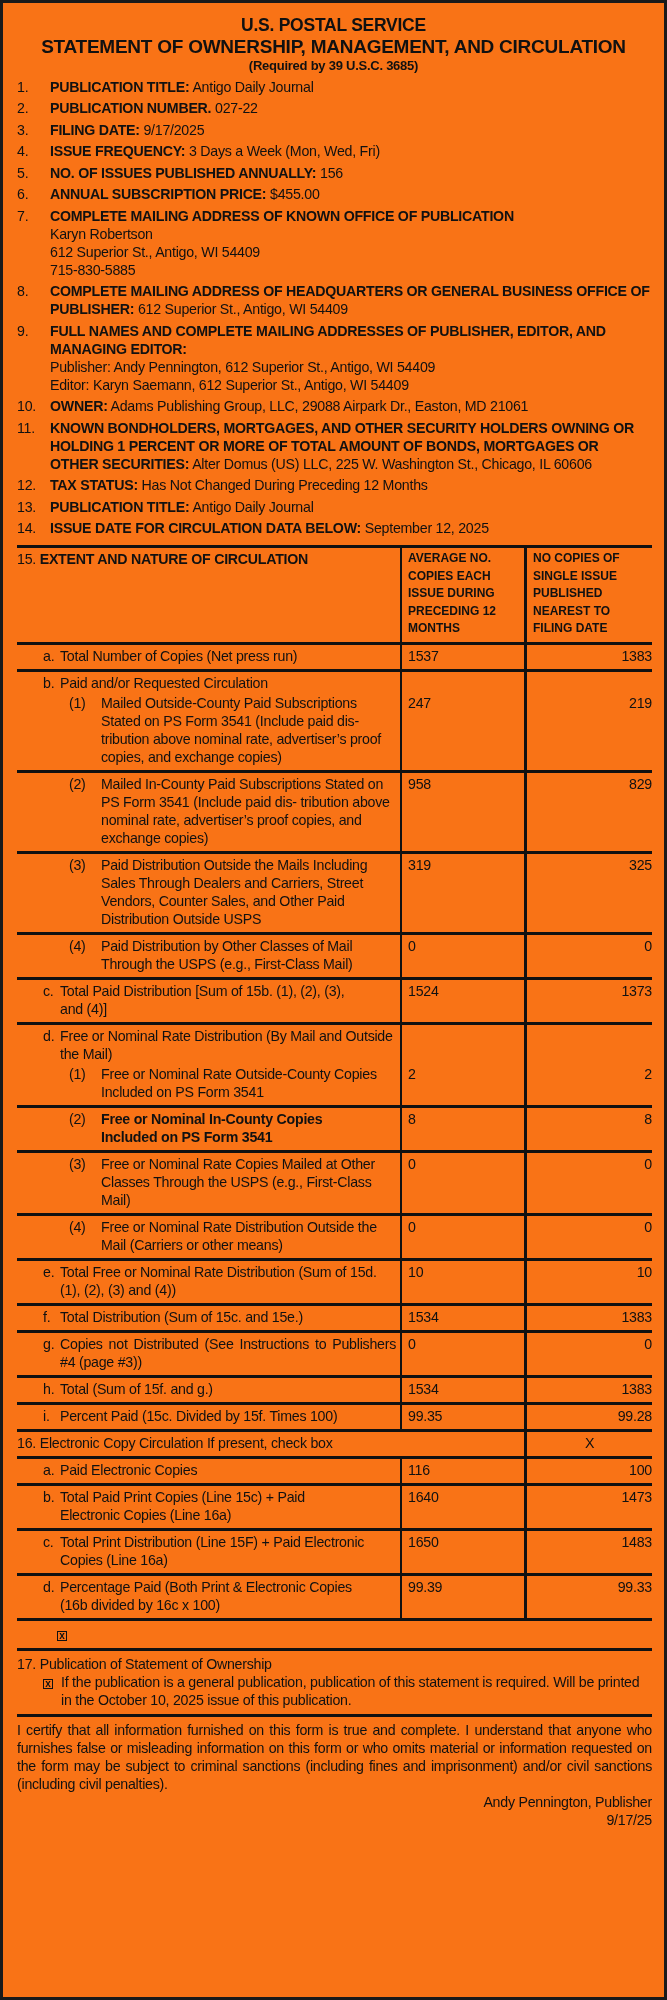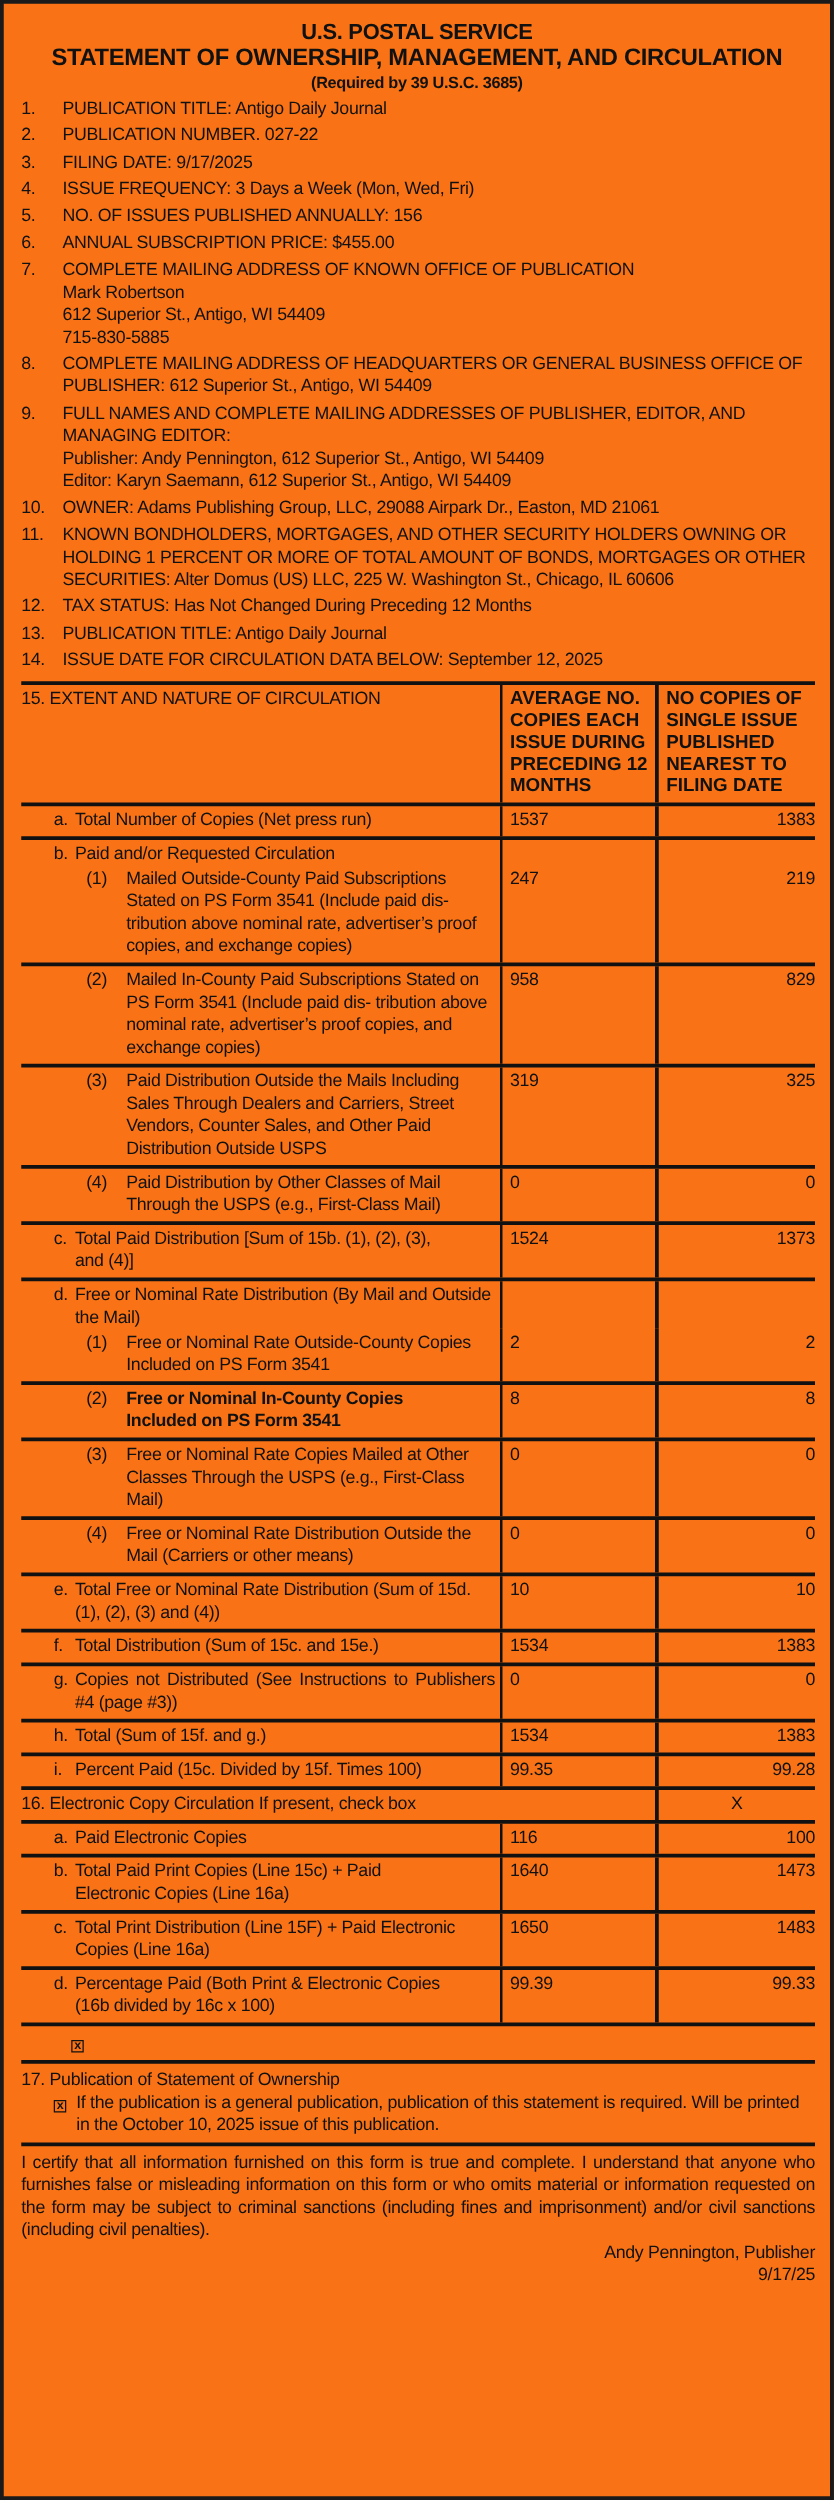--- a/index.html
+++ b/index.html
@@ -10,28 +10,28 @@
     background: #f97316; padding: 12px 14px 0 14px;
     font-size: 14.2px; line-height: 18px; letter-spacing: -0.25px;
   }
   .hdr { text-align: center; font-weight: bold; }
   .hdr .t1 { font-size: 17.5px; line-height: 21px; }
   .hdr .t2 { font-size: 19px; line-height: 21px; }
   .hdr .t3 { font-size: 13px; line-height: 17px; }
   .item { display: flex; margin-top: 3.5px; }
   .item .num { width: 33px; flex: 0 0 33px; }
   .item .body { flex: 1; }
-  .b { font-weight: normal; }
+  .b { font-weight: bold; }
 
   .table { margin-top: 8px; border-top: 3px solid #111; width: 635px; }
   .row { display: flex; border-bottom: 3px solid #111; }
   .c1 { width: 385px; flex: 0 0 385px; padding: 2px 4px 4px 0; border-right: 2px solid #111; }
   .c2 { width: 125px; flex: 0 0 125px; padding: 2px 5px 4px 6px; border-right: 3px solid #111; text-align: left; }
   .c3 { width: 125px; flex: 0 0 125px; padding: 2px 0 4px 6px; text-align: right; }
-  .th { text-align: left; font-weight: bold; font-size: 15px; line-height: 17.5px; letter-spacing: 0; }
+  .th { text-align: left; font-weight: bold; font-size: 12px; line-height: 17.5px; letter-spacing: 0; }
   .sub2 { display: flex; padding-left: 52px; }
   .sub2 .k { flex: 0 0 auto; width: 32px; }
   .hang { display: flex; padding-left: 26px; }
   .hang .k { flex: 0 0 auto; width: 17px; }
   .justify { text-align: justify; }
   .e16 { flex: 0 0 510px; width: 510px; border-right: 3px solid #111; padding: 2px 0 4px 0; }
   .e16x { flex: 1; text-align: center; padding: 2px 0 4px 0; }
   .cert { display: flex; padding: 4px 0 5px 40px; }
   .cert .cb { flex: 0 0 16px; font-size: 12px; }
   .s17 { padding-top: 4px; padding-bottom: 5px; border-bottom: 3px solid #111; width: 635px; }
@@ -76,21 +76,21 @@
     <span class="body"><span class="b">NO. OF ISSUES PUBLISHED ANNUALLY:</span><span> 156</span></span>
   </div>
   <div class="item">
     <span class="num">6.</span>
     <span class="body"><span class="b">ANNUAL SUBSCRIPTION PRICE:</span><span> $455.00</span></span>
   </div>
   <div class="item">
     <span class="num">7.</span>
     <span class="body">
       <div class="b">COMPLETE MAILING ADDRESS OF KNOWN OFFICE OF PUBLICATION</div>
-      <div>Mark Robertson</div>
+      <div>Karyn Robertson</div>
       <div>612 Superior St., Antigo, WI  54409</div>
       <div>715-830-5885</div>
     </span>
   </div>
   <div class="item">
     <span class="num">8.</span>
     <span class="body"><span class="b">COMPLETE MAILING ADDRESS OF HEADQUARTERS OR GENERAL BUSINESS OFFICE OF PUBLISHER:</span><span> 612 Superior St., Antigo, WI  54409</span></span>
   </div>
   <div class="item">
     <span class="num">9.</span>

